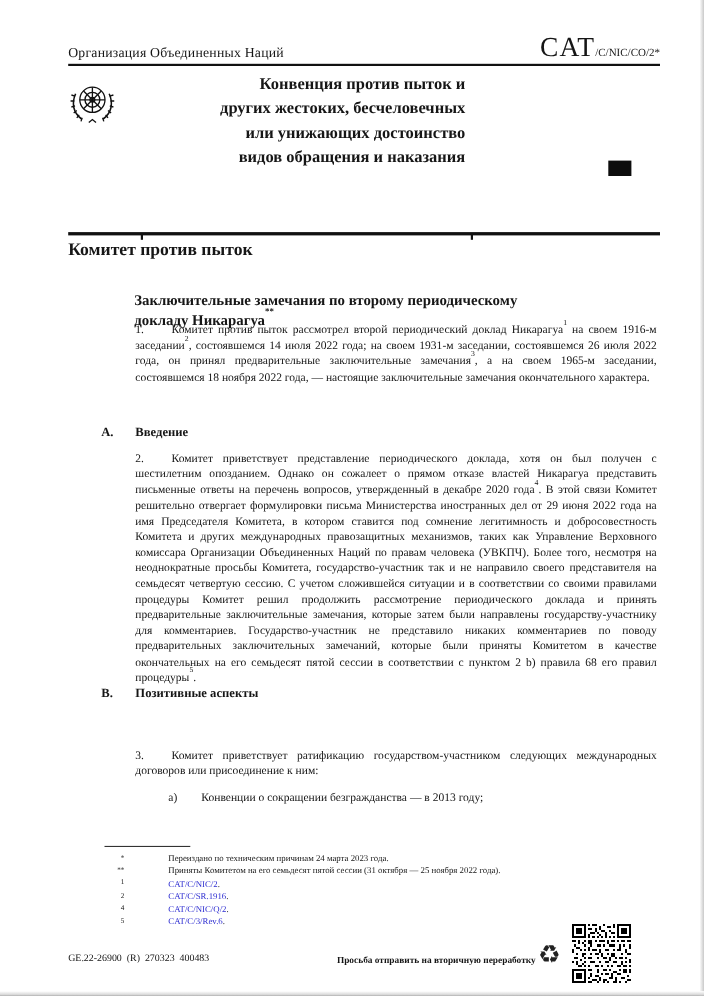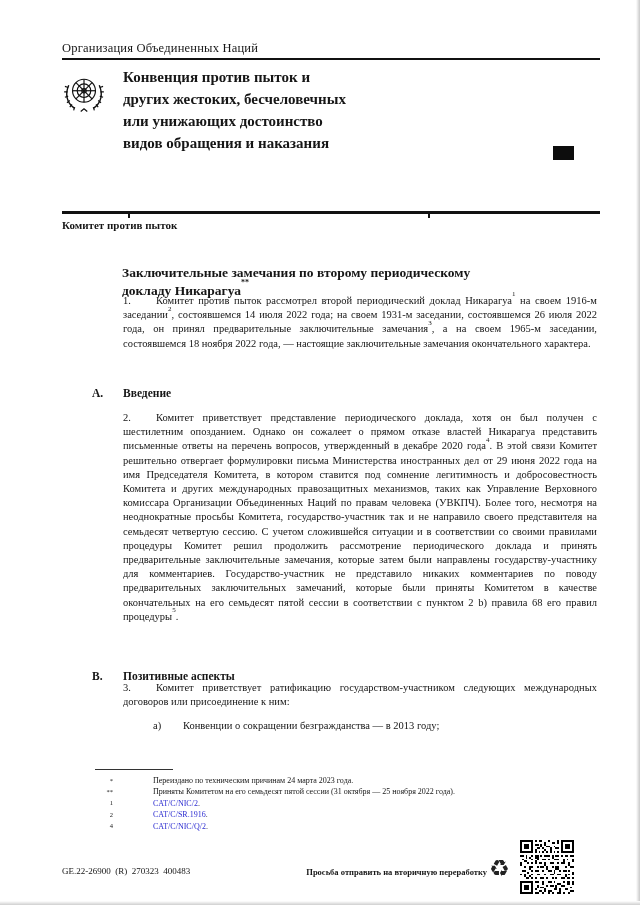--- a/index.html
+++ b/index.html
@@ -19,28 +19,28 @@
     display:flex;justify-content:space-between;align-items:flex-end;}
   .orgname{font-size:12.5px;letter-spacing:0.2px;padding-bottom:2px;}
   .symbol{white-space:nowrap;}
   .sym-main{font-size:25px;letter-spacing:1px;}
   .sym-rest{font-size:10px;}
   .rule-thin{position:absolute;left:62px;top:58px;width:538px;height:2px;background:#111;}
 
   
   .emblem{position:absolute;left:60px;top:70px;}
   .convtitle{position:absolute;left:123px;top:66px;width:300px;
-    font-weight:bold;font-size:15px;line-height:22px;}
+    font-weight:bold;font-size:15px;line-height:22px;text-align:right;}
   .distr{position:absolute;left:426px;top:71px;font-size:9.5px;line-height:13.2px;}
   .distr-mark{position:absolute;left:553px;top:146px;width:21px;height:14px;background:#0d0d0d;}
   .rule-thick{position:absolute;left:62px;top:211px;width:538px;height:2.5px;background:#111;}
   .tick{position:absolute;top:213px;width:1.5px;height:5px;background:#111;}
   .tick1{left:128px;} .tick2{left:428px;}
 
-  .committee{position:absolute;left:62px;top:219px;font-size:11px;font-weight:bold;}
+  .committee{position:absolute;left:62px;top:219px;font-size:16px;font-weight:bold;}
   .doctitle{position:absolute;left:122px;top:264px;width:398px;margin:0;
     font-size:13.5px;line-height:17.5px;font-weight:bold;}
   .doctitle sup{font-size:8px;position:relative;top:-4px;line-height:0;}
 
   
   .para{position:absolute;left:123px;width:474px;margin:0;
     font-size:10.5px;line-height:14.2px;text-align:justify;}
   .para sup{font-size:7px;position:relative;top:-3.2px;line-height:0;}
   .pnum{display:inline-block;width:33px;}
   .inum{display:inline-block;width:30px;margin-left:30px;}
@@ -64,20 +64,21 @@
     font-family:"DejaVu Sans",sans-serif;color:#222;}
   .qr{position:absolute;left:520px;top:840px;}
 </style>
 </head>
 <body>
 
 <div class="page">
 
   <div class="topline">
     <span class="orgname">Организация Объединенных Наций</span>
+    <span class="symbol"><span class="sym-main">CAT</span><span class="sym-rest">/C/NIC/CO/2*</span></span>
   </div>
   <div class="rule-thin"></div>
 
   <svg class="emblem" width="48" height="48" viewBox="0 0 44 44">
     <g fill="none" stroke="#111" stroke-width="1.1">
       <circle cx="22" cy="19" r="10.5"></circle>
       <circle cx="22" cy="19" r="6.2"></circle>
       <circle cx="22" cy="19" r="2"></circle>
       <line x1="11.5" y1="19" x2="32.5" y2="19"></line>
       <line x1="22" y1="8.5" x2="22" y2="29.5"></line>
@@ -112,21 +113,21 @@
   <div class="committee">Комитет против пыток</div>
 
   <h1 class="doctitle">Заключительные замечания по второму периодическому докладу Никарагуа<sup>**</sup></h1>
 
   <p class="para" style="top:294px"><span class="pnum">1.</span><span>Комитет против пыток рассмотрел второй периодический доклад Никарагуа<sup>1</sup> на своем 1916-м заседании<sup>2</sup>, состоявшемся 14 июля 2022 года; на своем 1931-м заседании, состоявшемся 26 июля 2022 года, он принял предварительные заключительные замечания<sup>3</sup>, а на своем 1965-м заседании, состоявшемся 18 ноября 2022 года, — настоящие заключительные замечания окончательного характера.</span></p>
 
   <div class="sect" style="top:387px"><span class="sletter">A.</span><span>Введение</span></div>
 
   <p class="para" style="top:411px"><span class="pnum">2.</span><span>Комитет приветствует представление периодического доклада, хотя он был получен с шестилетним опозданием. Однако он сожалеет о прямом отказе властей Никарагуа представить письменные ответы на перечень вопросов, утвержденный в декабре 2020 года<sup>4</sup>. В этой связи Комитет решительно отвергает формулировки письма Министерства иностранных дел от 29 июня 2022 года на имя Председателя Комитета, в котором ставится под сомнение легитимность и добросовестность Комитета и других международных правозащитных механизмов, таких как Управление Верховного комиссара Организации Объединенных Наций по правам человека (УВКПЧ). Более того, несмотря на неоднократные просьбы Комитета, государство-участник так и не направило своего представителя на семьдесят четвертую сессию. С учетом сложившейся ситуации и в соответствии со своими правилами процедуры Комитет решил продолжить рассмотрение периодического доклада и принять предварительные заключительные замечания, которые затем были направлены государству-участнику для комментариев. Государство-участник не представило никаких комментариев по поводу предварительных заключительных замечаний, которые были приняты Комитетом в качестве окончательных на его семьдесят пятой сессии в соответствии с пунктом 2 b) правила 68 его правил процедуры<sup>5</sup>.</span></p>
 
-  <div class="sect" style="top:670px"><span class="sletter">B.</span><span>Позитивные аспекты</span></div>
+  <div class="sect" style="top:625px"><span class="sletter">B.</span><span>Позитивные аспекты</span></div>
 
   <p class="para" style="top:681px"><span class="pnum">3.</span><span>Комитет приветствует ратификацию государством-участником следующих международных договоров или присоединение к ним:</span></p>
 
   <p class="para" style="top:719px"><span class="inum">a)</span><span>Конвенции о сокращении безгражданства — в 2013 году;</span></p>
 
   <div class="fnsep"></div>
   <div class="footnotes">
     <div class="fn">
         <span class="fnm">*</span>
         <span class="fnt">Переиздано по техническим причинам 24 марта 2023 года.</span>
@@ -140,20 +141,24 @@
         <span class="fnt"><span class="link">CAT/C/NIC/2</span>.</span>
       </div>
     <div class="fn">
         <span class="fnm">2</span>
         <span class="fnt"><span class="link">CAT/C/SR.1916</span>.</span>
       </div>
     <div class="fn">
         <span class="fnm">4</span>
         <span class="fnt"><span class="link">CAT/C/NIC/Q/2</span>.</span>
       </div>
+    <div class="fn">
+        <span class="fnm">5</span>
+        <span class="fnt"><span class="link">CAT/C/3/Rev.6</span>.</span>
+      </div>
   </div>
 
   <div class="ge">GE.22-26900  (R)  270323  400483</div>
   <div class="recycle-text">Просьба отправить на вторичную переработку</div>
   <div class="ricon">♻</div>
 
   <svg class="qr" width="54" height="54" viewBox="0 0 29 29" shape-rendering="crispEdges">
     <rect width="29" height="29" fill="#fff"></rect>
     <path fill="#000" d="M0 0h7v7H0z M22 0h7v7h-7z M0 22h7v7H0z"></path>
     <path fill="#fff" d="M1 1h5v5H1z M23 1h5v5h-5z M1 23h5v5H1z"></path>

